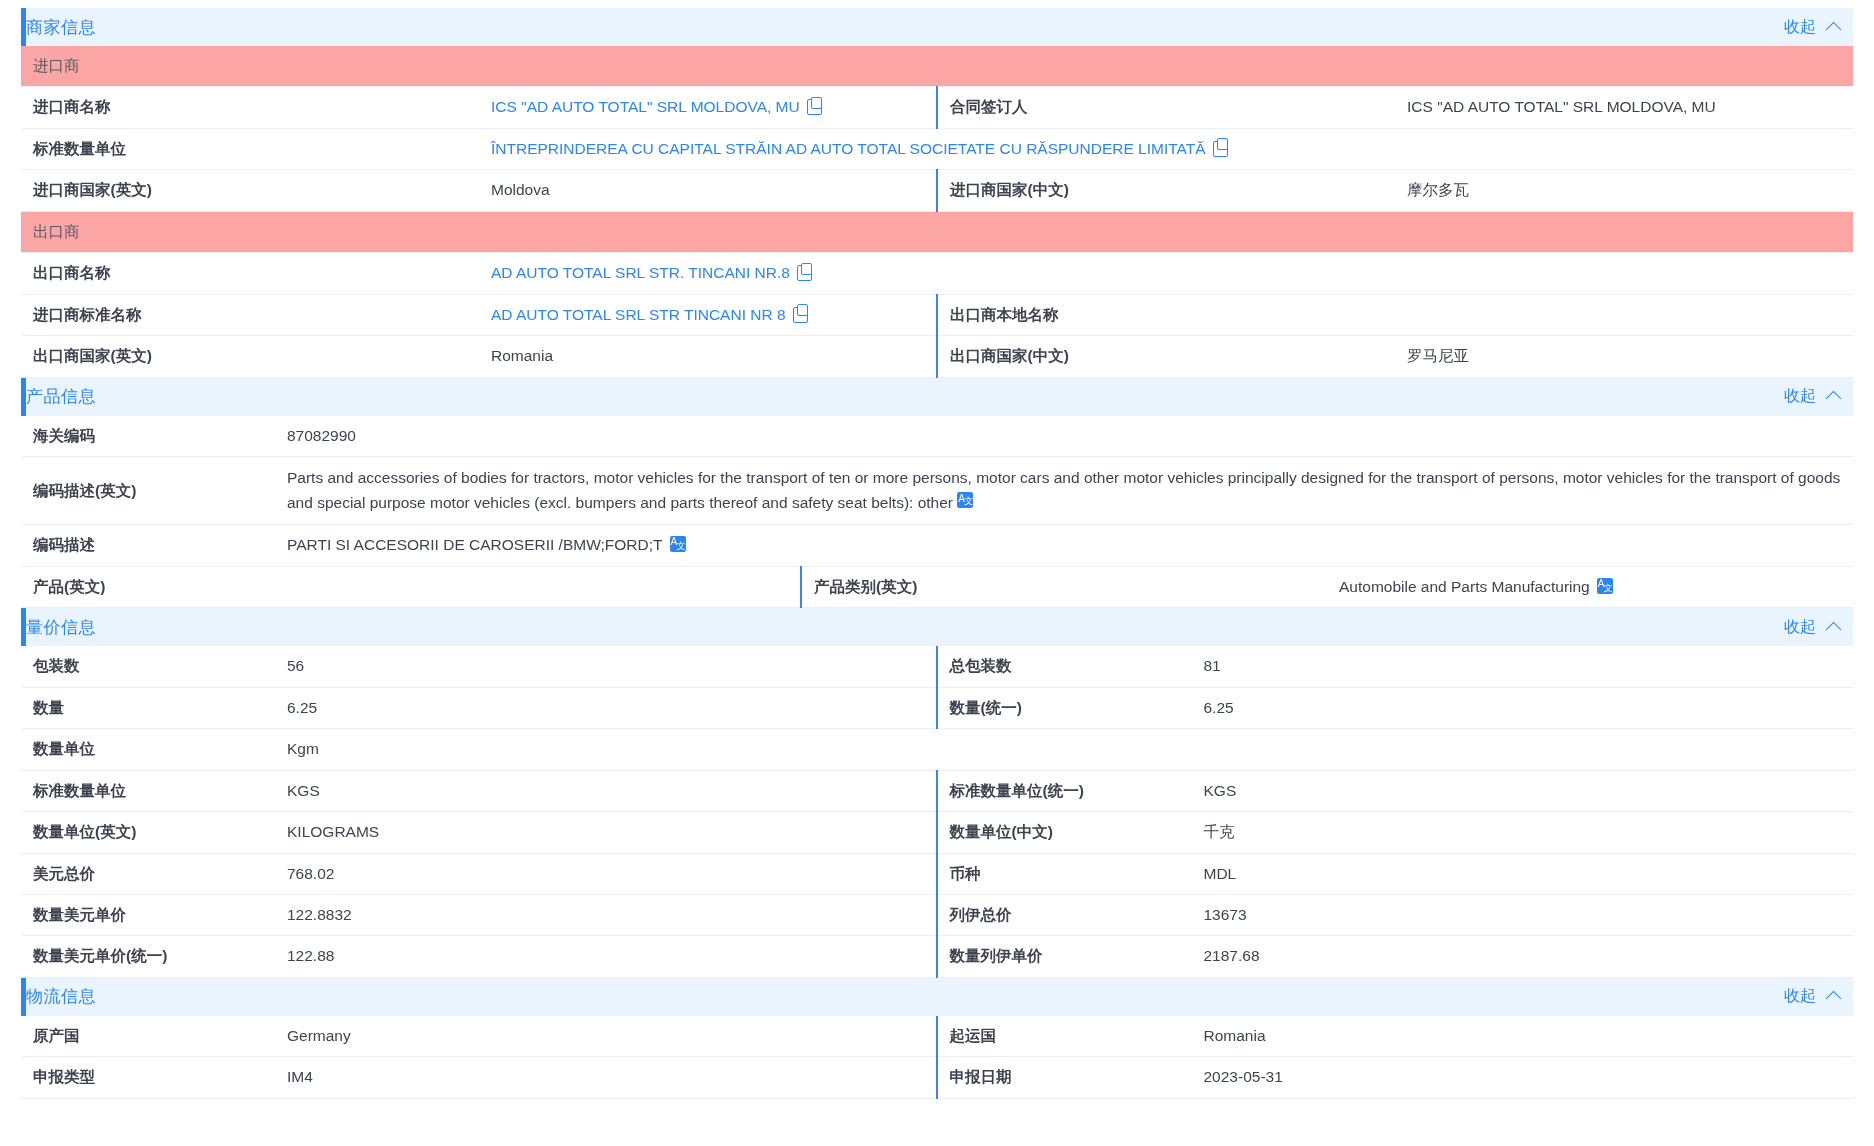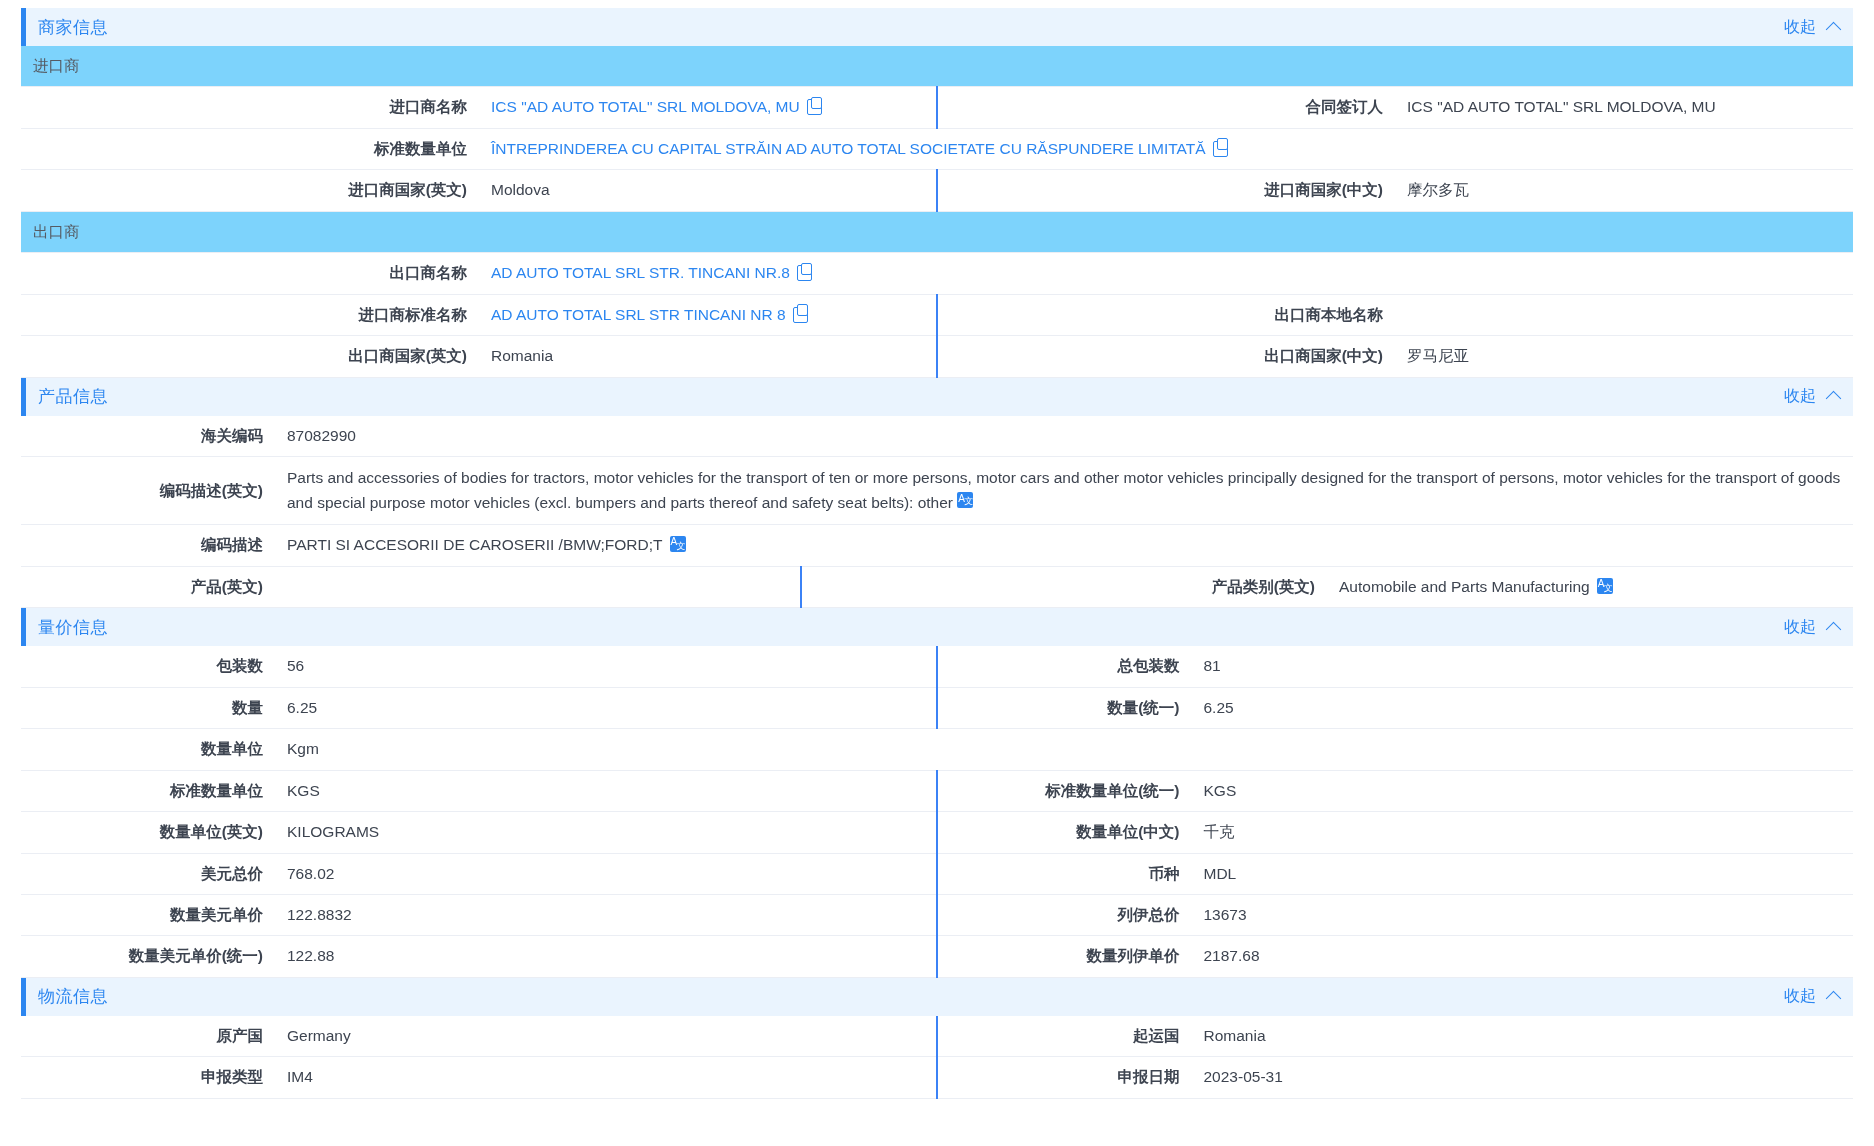--- a/index.html
+++ b/index.html
@@ -26,21 +26,21 @@
     align-items: center;
     height: 38px;
     background: #eaf4fe;
     border-left: 5px solid #2c86f0;
     box-sizing: border-box;
     position: relative;
   }
   .section-title {
     color: #2c86f0;
     font-size: 17px;
-    padding-left: 12px;
+    padding-left: 0;
     letter-spacing: 0.5px;
   }
   .collapse-btn {
     position: absolute;
     right: 14px;
     top: 0;
     height: 38px;
     display: flex;
     align-items: center;
     gap: 12px;
@@ -66,28 +66,28 @@
   }
   table.grid td {
     border-bottom: 1px solid #ebeef4;
     padding: 9px 12px;
     font-size: 15.5px;
     vertical-align: middle;
     line-height: 1.45;
     word-break: break-word;
   }
   td.sub {
-    background: #7dd3fc;
+    background: #fca5a5;
     color: #555b63;
     padding-left: 22px;
     font-size: 15.5px;
   }
   td.lbl {
     width: 230px;
-    text-align: right;
+    text-align: left;
     font-weight: bold;
     color: #3d4450;
     background: #ffffff;
     padding-right: 14px;
   }
   td.val {
     color: #3d4450;
   }
   td.val.link {
     color: #2c86f0;

